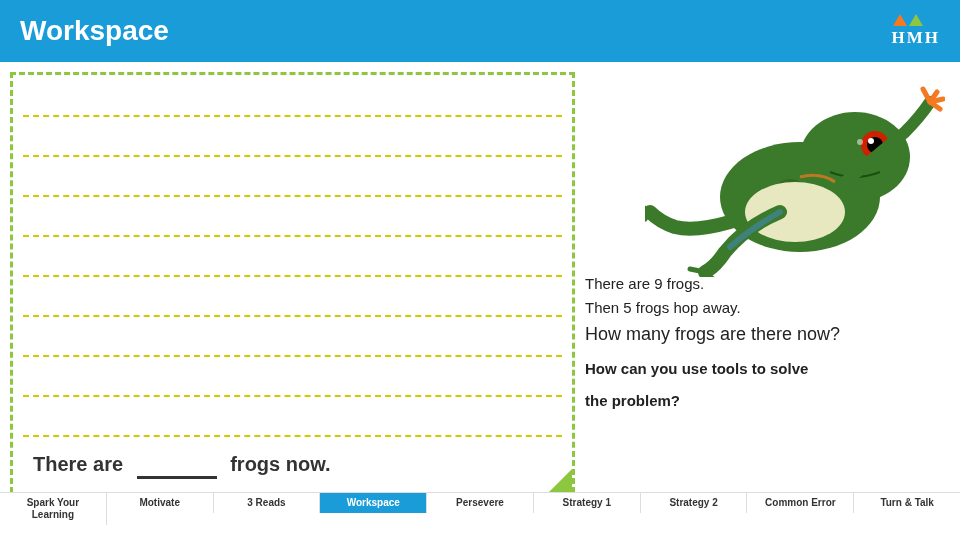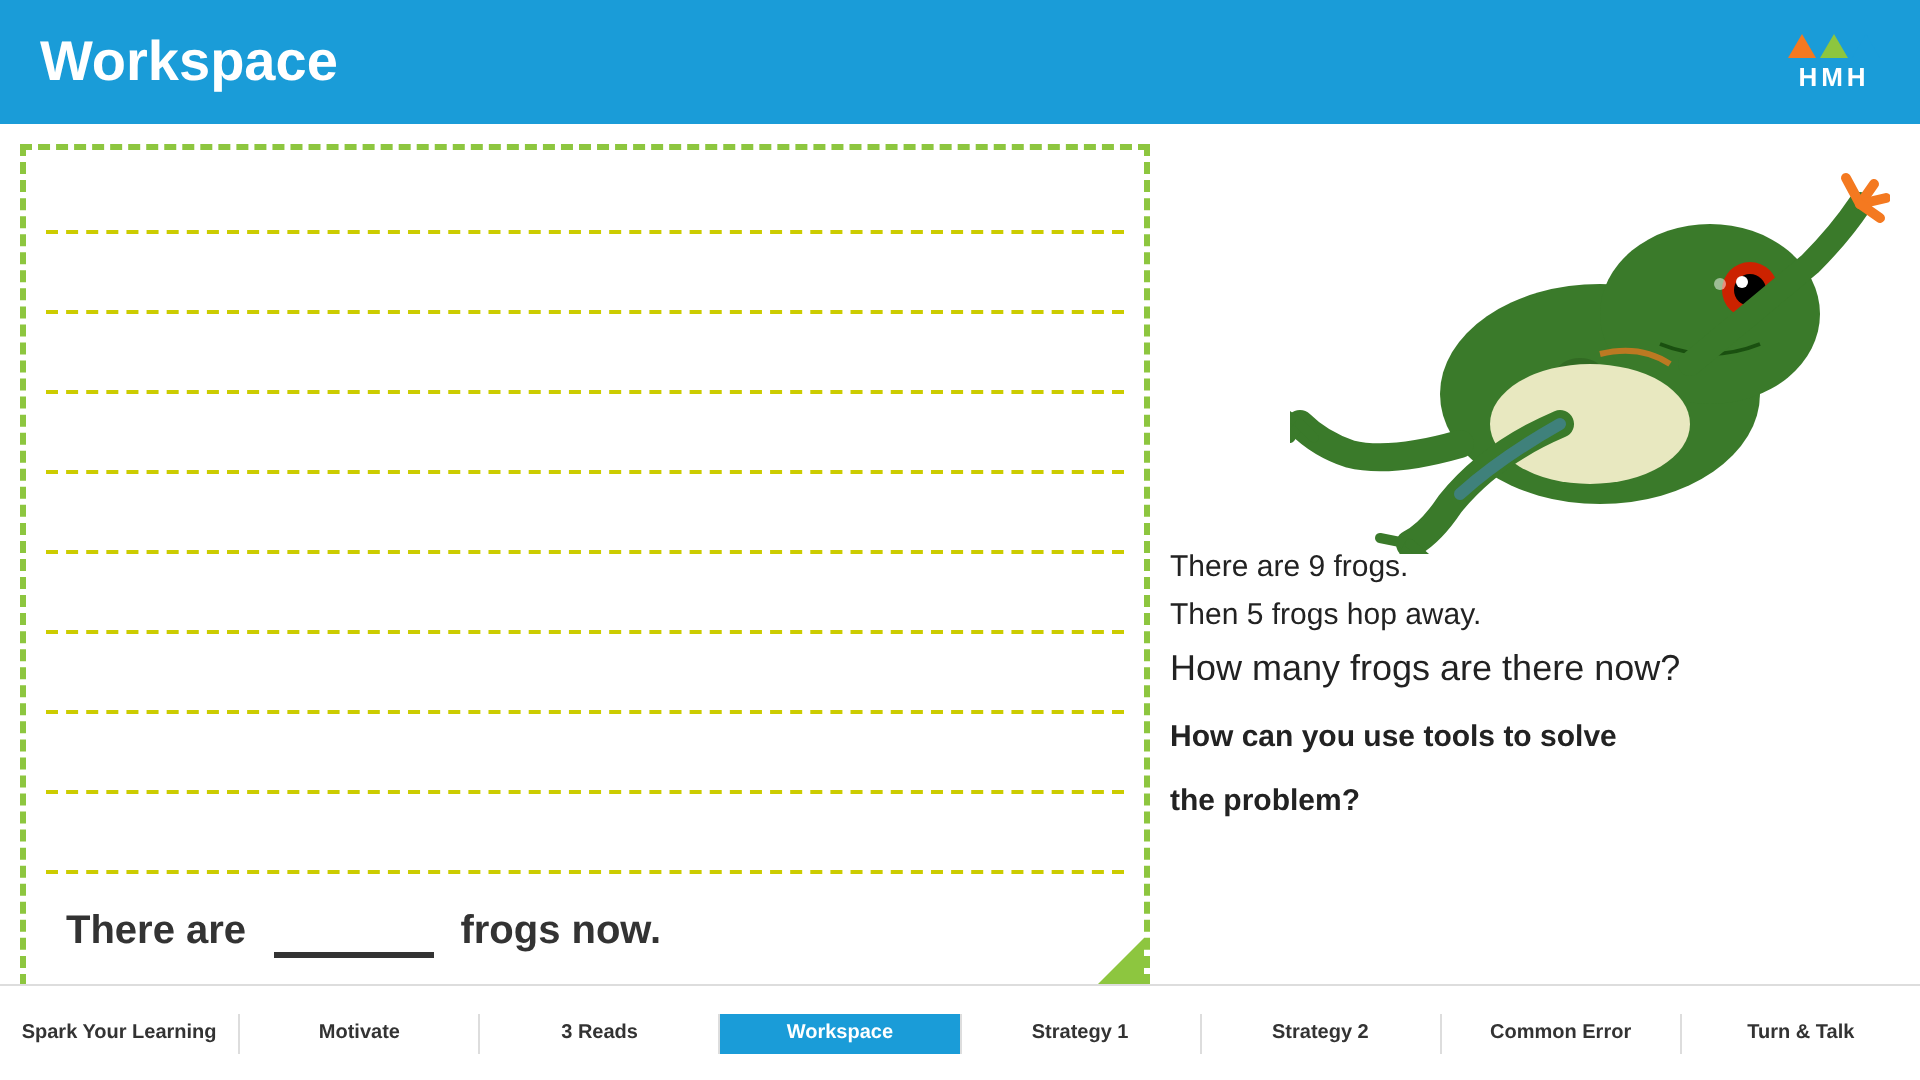--- a/index.html
+++ b/index.html
@@ -49,23 +49,24 @@
       border-right: 7px solid transparent;
       border-bottom: 12px solid #8dc63f;
     }
     .tri-blue {
       border-left: 7px solid transparent;
       border-right: 7px solid transparent;
       border-bottom: 12px solid #1a9cd8;
     }
     .hmh-text {
       color: #fff;
-      font-size: 13px;
+      font-size: 17px;
       font-weight: bold;
       letter-spacing: 2px;
+      font-family: Liberation Serif, serif;
     }
 
     
     #main {
       display: flex;
       height: 478px;
     }
 
     
     #workspace-panel {
@@ -169,21 +170,21 @@
 
     
     #nav-bar {
       position: absolute;
       bottom: 0;
       left: 0;
       right: 0;
       height: 48px;
       background: #fff;
       display: flex;
-      align-items: center;
+      align-items: flex-start;
       border-top: 1px solid #ddd;
     }
     .nav-item {
       flex: 1;
       display: flex;
       align-items: center;
       justify-content: center;
       text-align: center;
       font-size: 10px;
       font-weight: bold;
@@ -294,17 +295,18 @@
     </div>
 
   </div>
 </div>
 
 <div id="nav-bar">
     <div class="nav-item">Spark Your Learning</div>
     <div class="nav-item">Motivate</div>
     <div class="nav-item">3 Reads</div>
     <div class="nav-item active">Workspace</div>
+    <div class="nav-item">Persevere</div>
     <div class="nav-item">Strategy 1</div>
     <div class="nav-item">Strategy 2</div>
     <div class="nav-item">Common Error</div>
     <div class="nav-item">Turn &amp; Talk</div>
   </div>
 
 </body></html>

